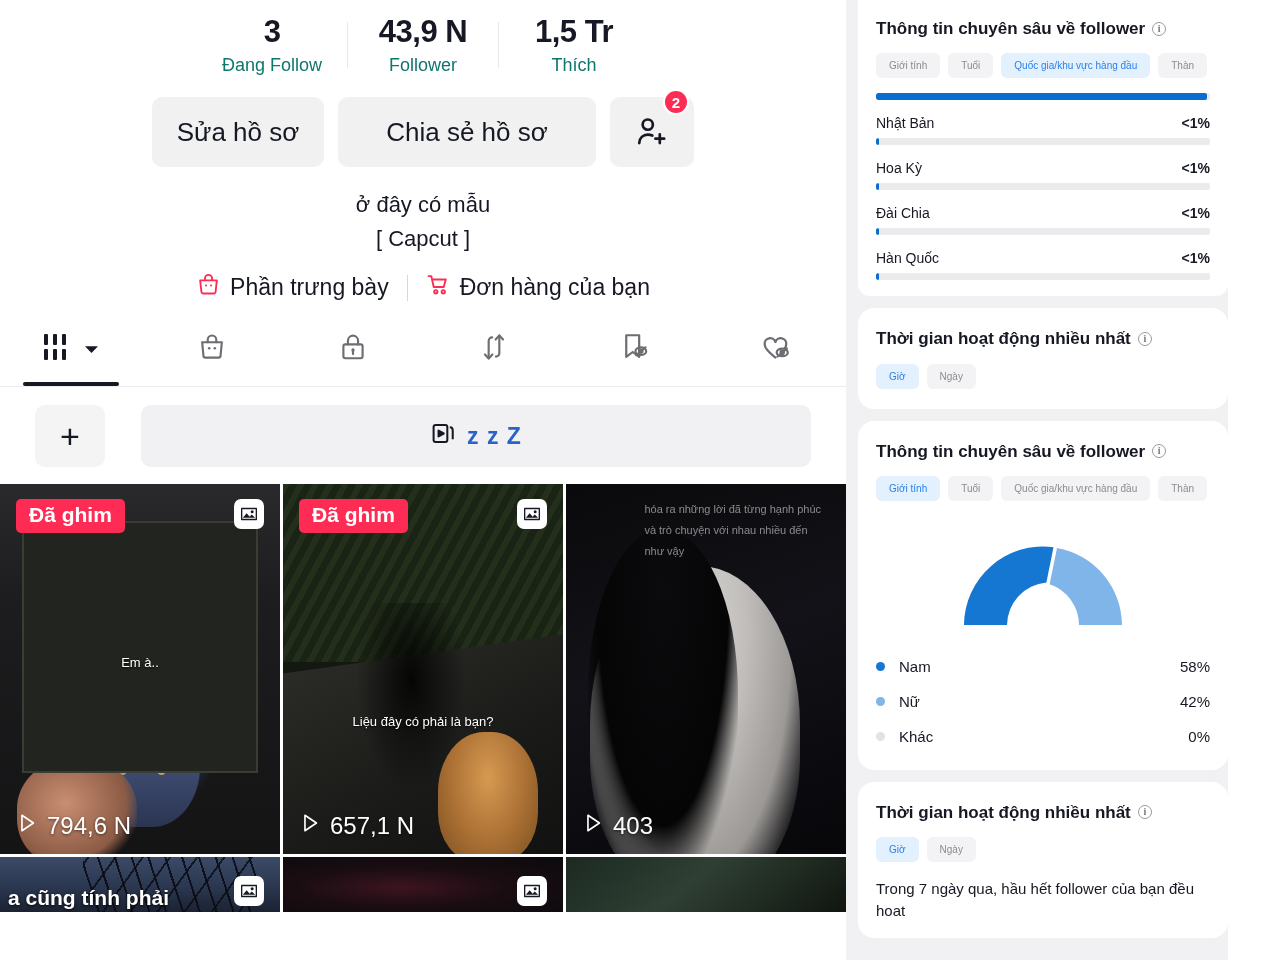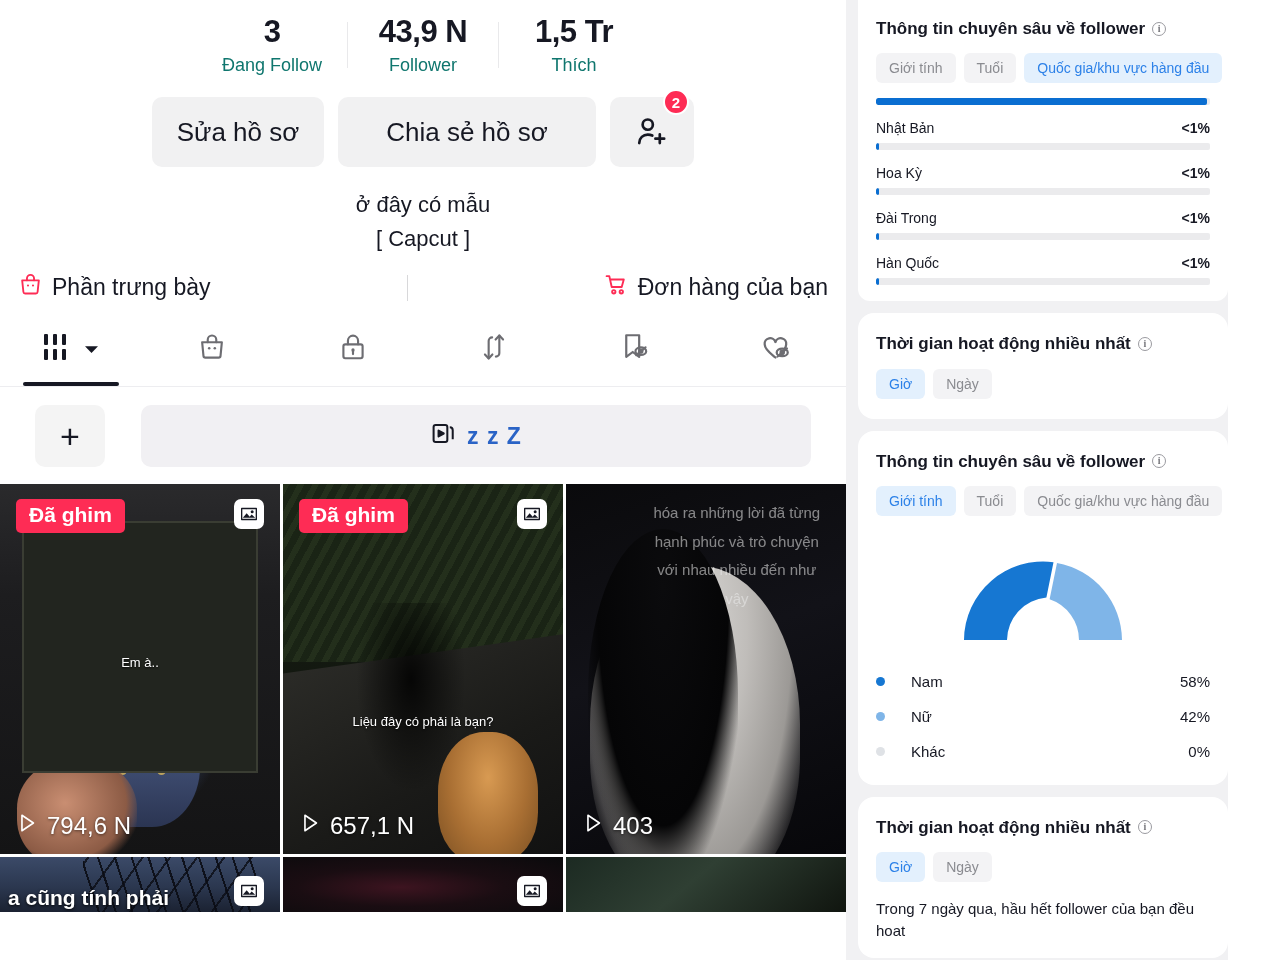--- a/index.html
+++ b/index.html
@@ -62,21 +62,21 @@
     display: flex; align-items: center; justify-content: center;
     border: 2px solid #fff;
   }
 
   
   .bio {
     text-align: center; margin-top: 21px;
     font-size: 22px; color: #161823; line-height: 1.55;
   }
   .shop-links {
-    display: flex; align-items: center; justify-content: space-between;
+    display: flex; align-items: center; justify-content: center;
     gap: 0; margin-top: 16px;
   }
   .shop-link {
     display: flex; align-items: center; gap: 9px;
     font-size: 23px; color: #161823; cursor: pointer; padding: 0 18px;
   }
   .shop-sep { width: 1px; height: 26px; background: #d8d8da; }
 
   
   .tabbar {
@@ -197,22 +197,22 @@
     border-radius: 48% 48% 42% 42%;
     opacity: .92;
   }
   .t3-silhouette {
     position:absolute; left:8%; top:12%; width:150px; height:330px;
     background: radial-gradient(ellipse at 50% 18%, #0b0b0d 0%, #050506 62%, rgba(0,0,0,0) 80%);
     border-radius: 50% 50% 22% 22%;
   }
   .t3-text {
     position:absolute; left:28%; right:6%; top:4%;
-    color: rgba(235,235,235,.55); font-size: 15px; line-height: 1.9;
-    text-align: center; filter: blur(.4px);
+    color: rgba(235,235,235,.55); font-size: 11px; line-height: 1.9;
+    text-align: left; filter: blur(.4px);
   }
 
   .t4 { background: linear-gradient(180deg,#3b4a68 0%,#2b374f 55%,#1b2232 100%); }
   .t4-branch {
     position:absolute; right:6%; top:-40%; width:180px; height:150%;
     background:
       repeating-linear-gradient(72deg, rgba(10,12,20,.9) 0 2px, rgba(0,0,0,0) 2px 16px),
       repeating-linear-gradient(-54deg, rgba(10,12,20,.8) 0 2px, rgba(0,0,0,0) 2px 22px);
   }
   .t5 { background: radial-gradient(ellipse at 42% 55%, #3d1420 0%, #1a0d12 45%, #0a0a0c 100%); }
@@ -244,21 +244,21 @@
     display: inline-flex; align-items: center; justify-content: center;
     font-size: 10px; color: #76767b; font-weight: bold; line-height: 1; flex: none;
     font-family: "Liberation Serif", serif;
   }
   .chips {
     display: flex; gap: 8px; margin-top: 14px;
     white-space: nowrap;
   }
   .chip {
     background: #f3f3f5; color: #8a8b90; border-radius: 6px;
-    padding: 7px 13px; font-size: 14px; cursor: pointer; flex: none;
+    padding: 7px 13px; font-size: 10px; cursor: pointer; flex: none;
   }
   .chip.active { background: #e3f0fd; color: #2c81e8; }
 
   .bar-row { margin-top: 15px; }
   .bar-head {
     display: flex; justify-content: space-between; align-items: baseline;
     font-size: 14px; color: #161823;
   }
   .bar-val { font-weight: bold; font-size: 14px; }
   .bar-track {
@@ -269,21 +269,20 @@
 
   
   .donut-wrap {
     display: flex; justify-content: center; align-items: flex-end;
     height: 108px; margin-top: 24px;
   }
   .legend { margin-top: 16px; }
   .legend-row {
     display: flex; align-items: center; font-size: 15px; color: #161823;
     padding: 9px 0;
-    gap: 12px;
   }
   .legend-dot { width: 9px; height: 9px; border-radius: 50%; margin-right: 14px; flex: none; }
   .legend-name { flex: 1; }
   .legend-val { font-weight: normal; }
 
   .card-note {
     margin-top: 16px; font-size: 15px; color: #161823; line-height: 1.45;
   }
 </style>
 </head>
@@ -583,21 +582,21 @@
         <div class="bar-head">
           <span>Hoa Kỳ</span>
           <span class="bar-val">&lt;1%</span>
         </div>
         <div class="bar-track">
           <div class="bar-fill" style="width:1%;"></div>
         </div>
       </div>
       <div class="bar-row">
         <div class="bar-head">
-          <span>Đài Trong</span>
+          <span>Đài Chia</span>
           <span class="bar-val">&lt;1%</span>
         </div>
         <div class="bar-track">
           <div class="bar-fill" style="width:1%;"></div>
         </div>
       </div>
       <div class="bar-row">
         <div class="bar-head">
           <span>Hàn Quốc</span>
           <span class="bar-val">&lt;1%</span>

